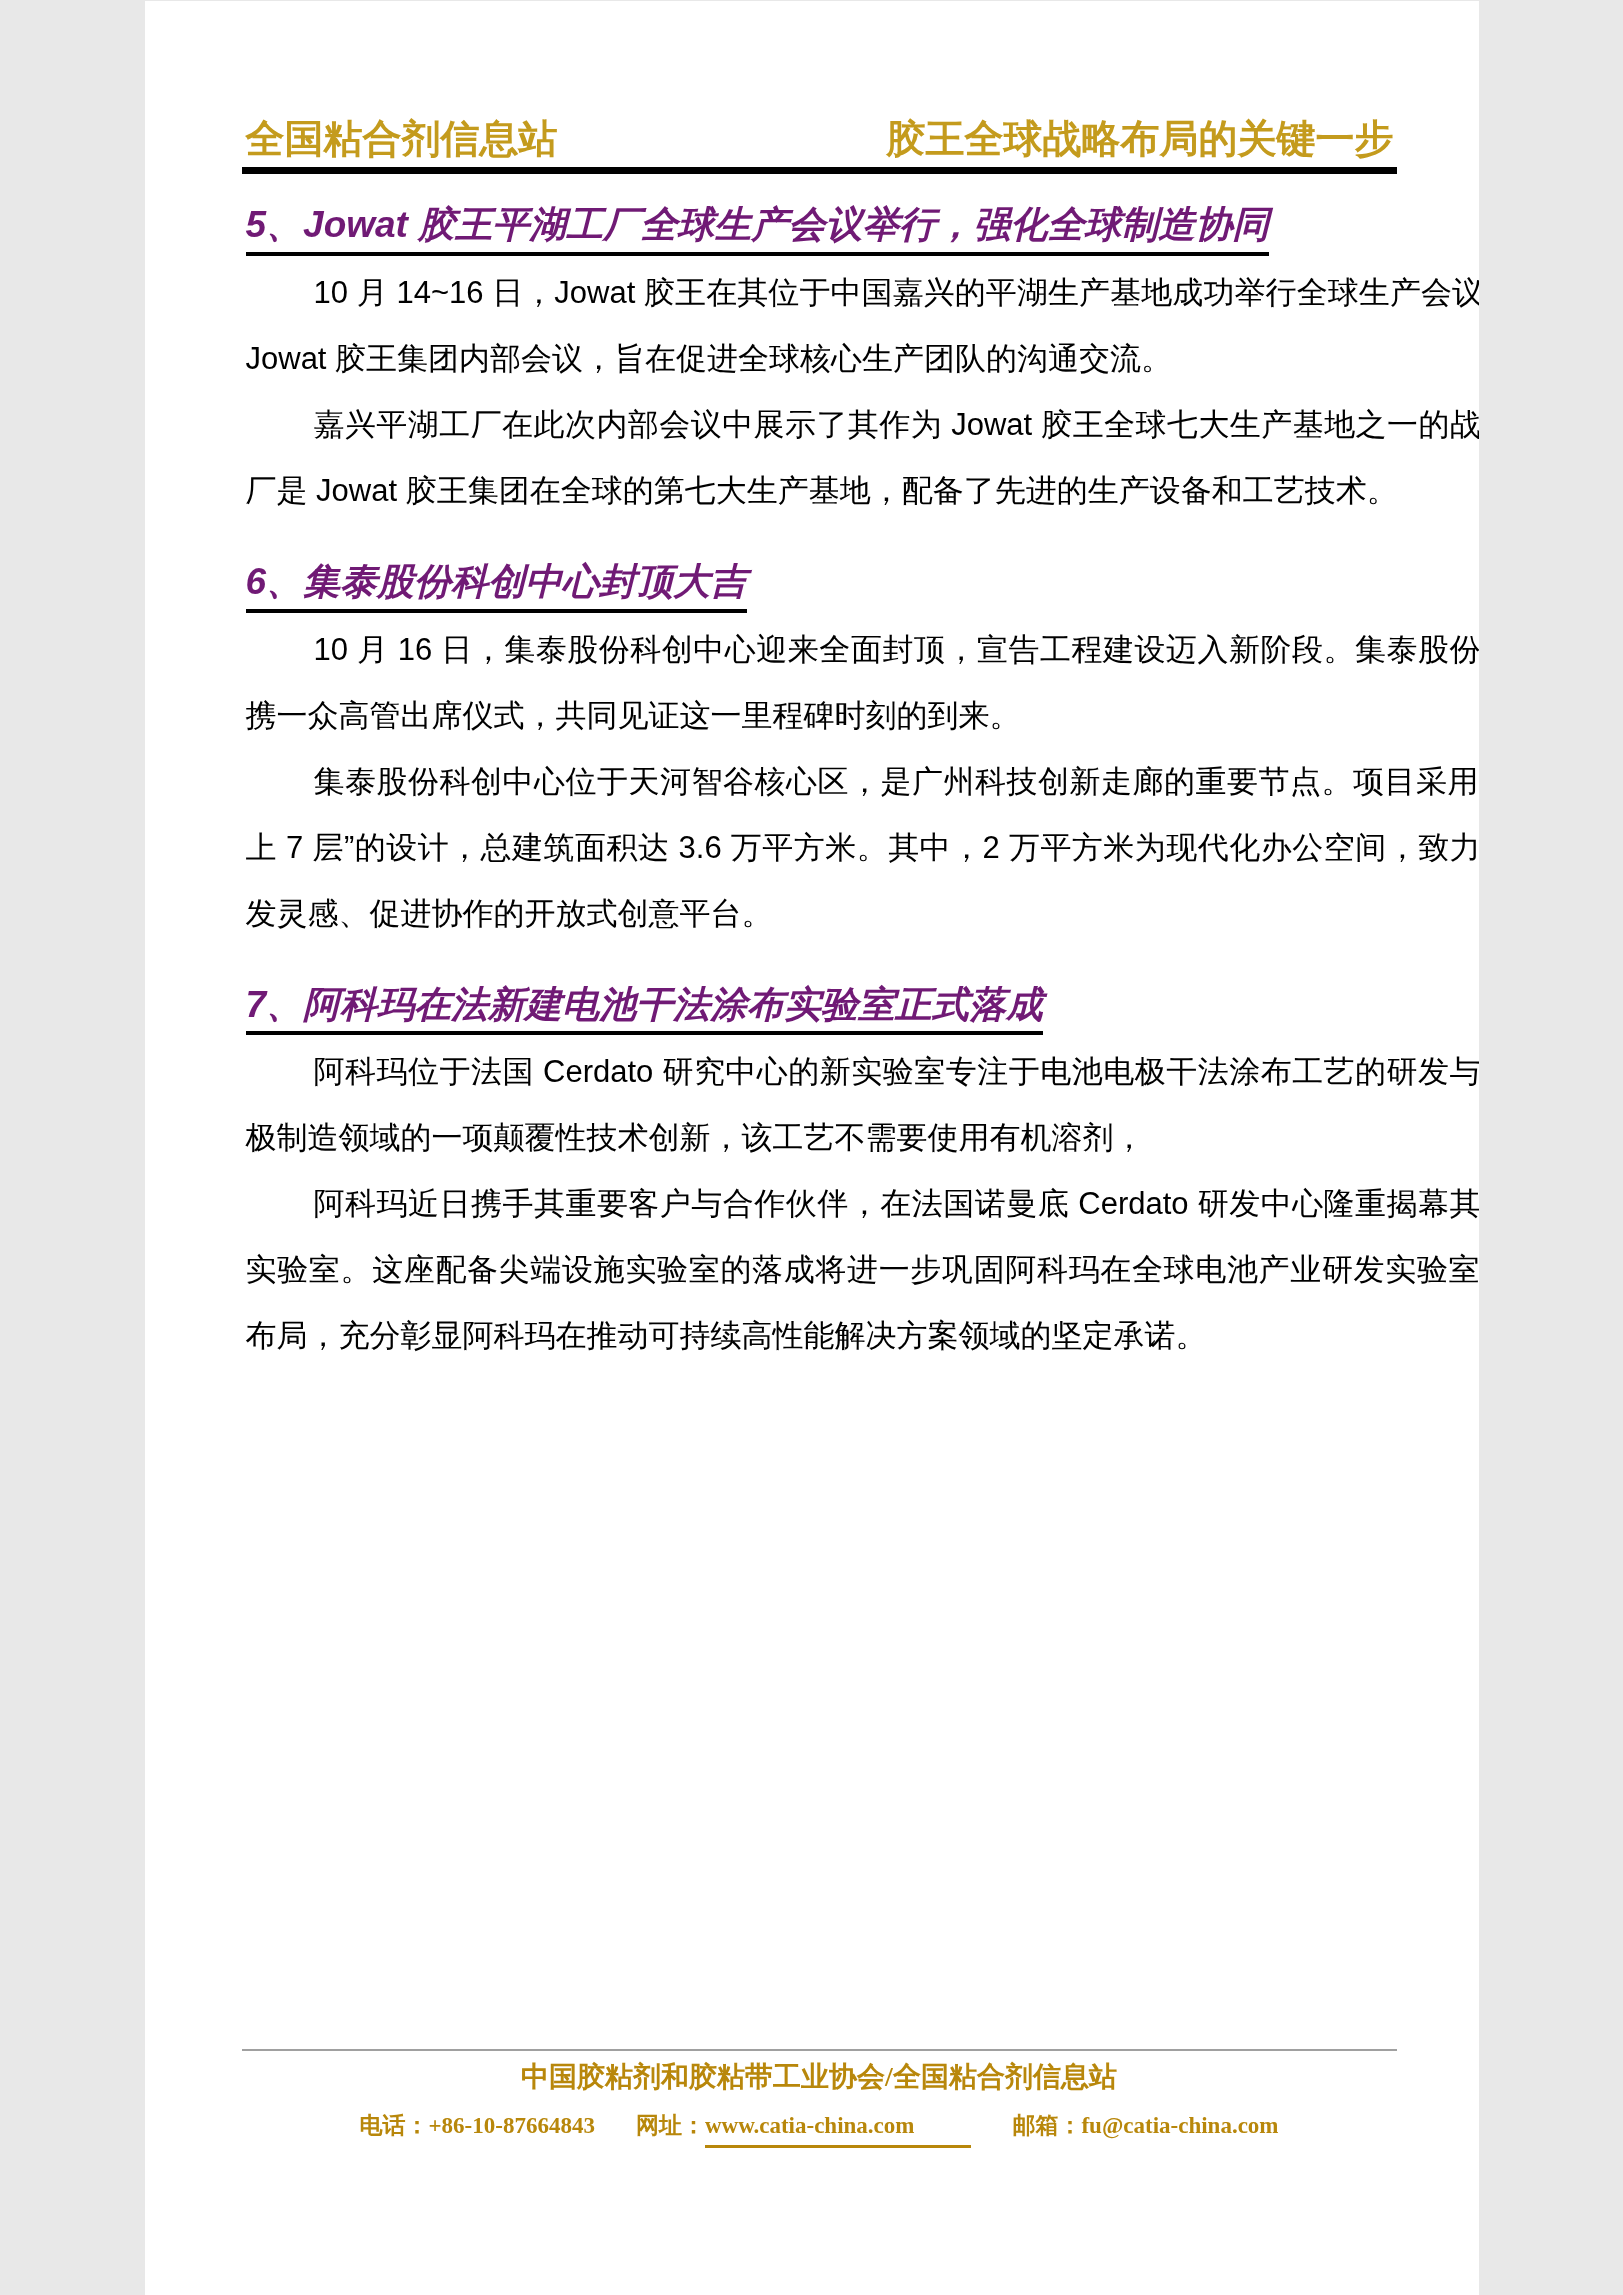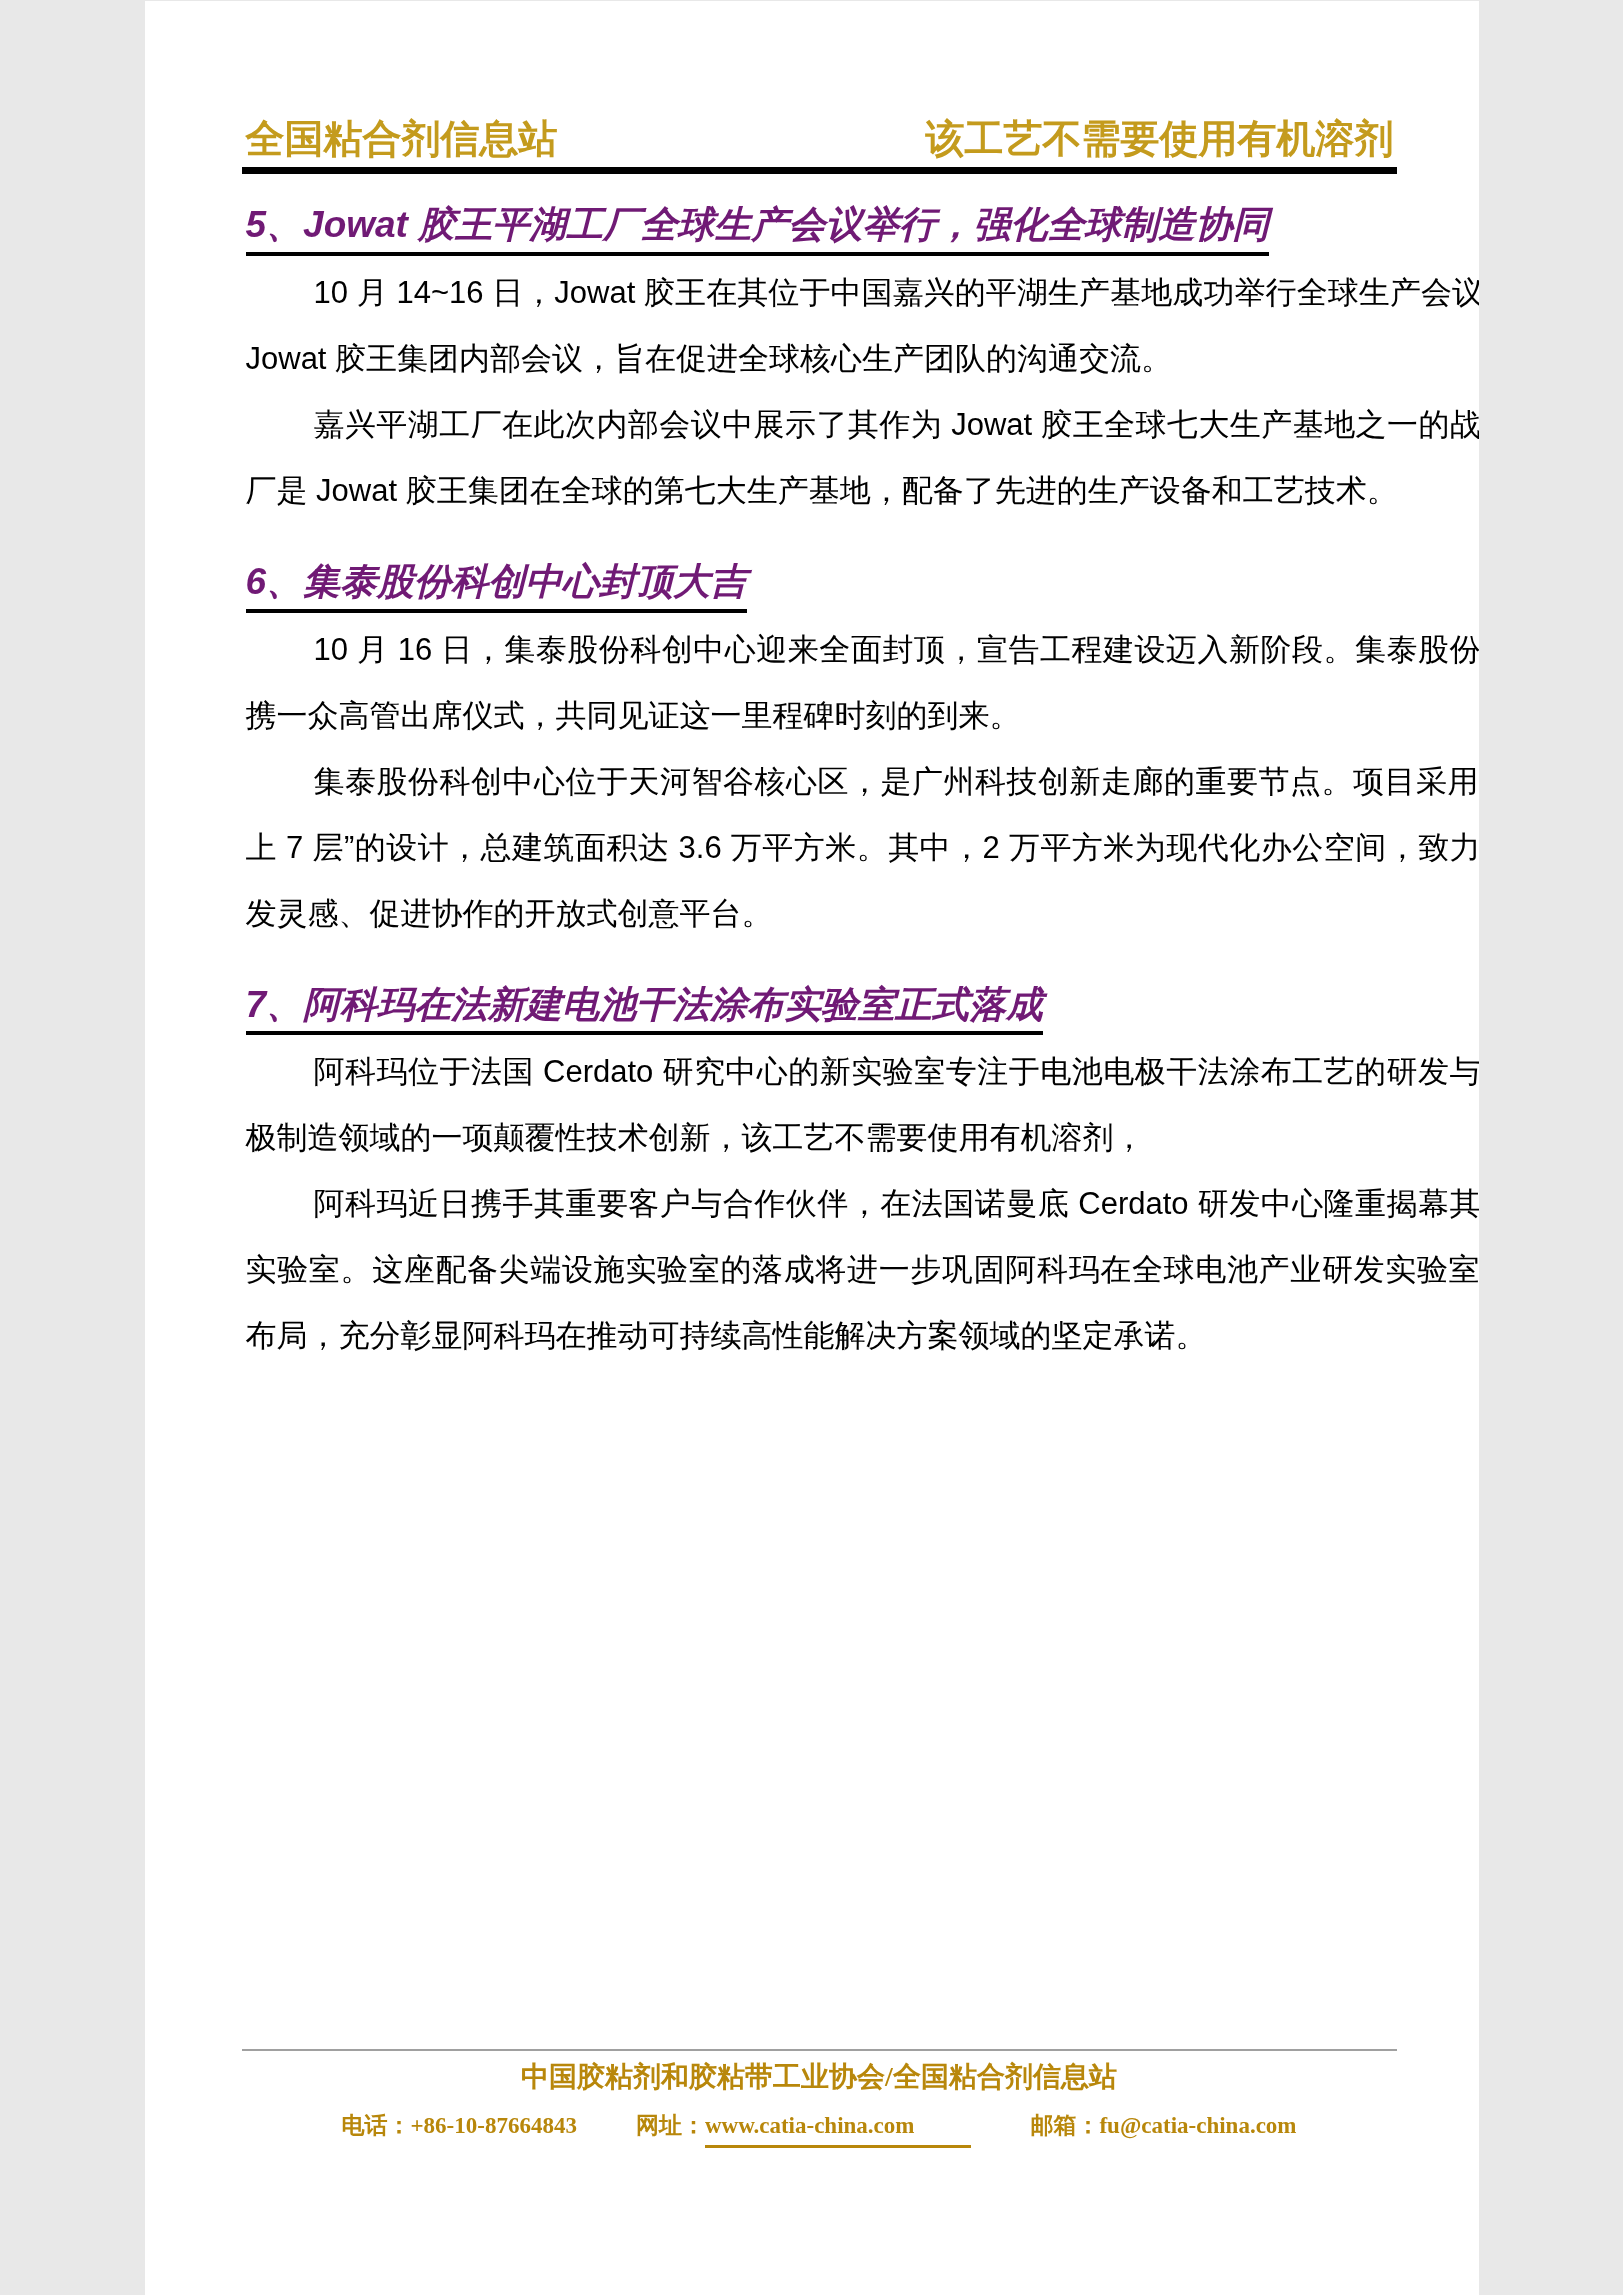--- a/index.html
+++ b/index.html
@@ -58,37 +58,37 @@
     font-family:"Liberation Serif","DejaVu Serif",serif;
     font-weight:bold;
     color:#B8870B;
   }
   .footer-rule { height:1.9px; background:#A0A0A0; margin-bottom:9px; }
   .footer-org  { font-size:28px; line-height:33px; }
   .footer-contact {
     margin-top:18px;
     font-size:23px; line-height:30px;
     display:flex; justify-content:center; align-items:flex-end;
-    gap:59px; white-space:nowrap;
+    gap:41px; white-space:nowrap;
   }
   .fc-item { display:inline-block; }
   .url {
     color:inherit; text-decoration:none;
     border-bottom:3.9px solid #B8870B;
     padding-bottom:7px; padding-right:57px;
   }
 </style>
 </head>
 <body>
 
 <div class="page">
 
   <div class="header">
     <span>全国粘合剂信息站</span>
-    <span>该工艺不需要使用有机溶剂</span>
+    <span>胶王全球战略布局的关键一步</span>
   </div>
   <div class="header-rule"></div>
 
   <div class="content">
 
     <h2 class="sec-heading"><span class="hl">5、Jowat 胶王平湖工厂全球生产会议举行，强化全球制造协同</span></h2>
     <p>10 月 14~16 日，Jowat 胶王在其位于中国嘉兴的平湖生产基地成功举行全球生产会议。此次会议为 Jowat 胶王集团内部会议，旨在促进全球核心生产团队的沟通交流。</p>
     <p>嘉兴平湖工厂在此次内部会议中展示了其作为 Jowat 胶王全球七大生产基地之一的战略地位。该工厂是 Jowat 胶王集团在全球的第七大生产基地，配备了先进的生产设备和工艺技术。</p>
 
     <h2 class="sec-heading later"><span class="hl">6、集泰股份科创中心封顶大吉</span></h2>

